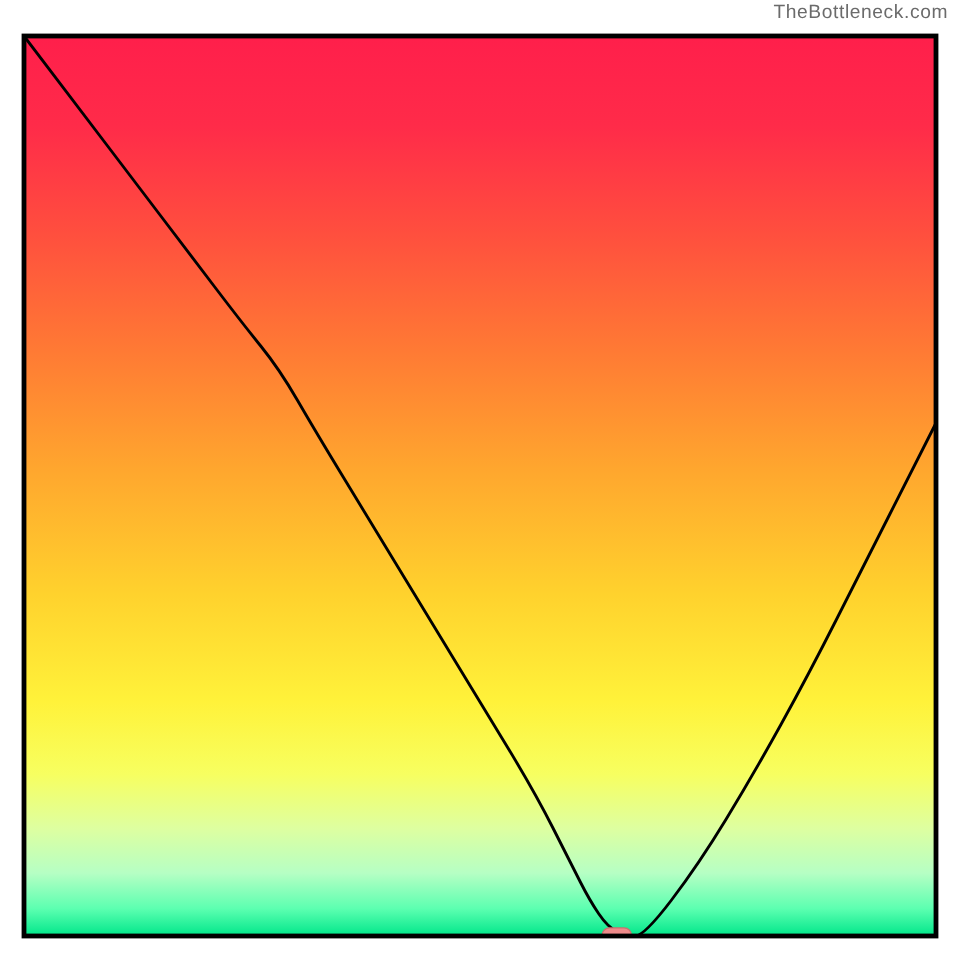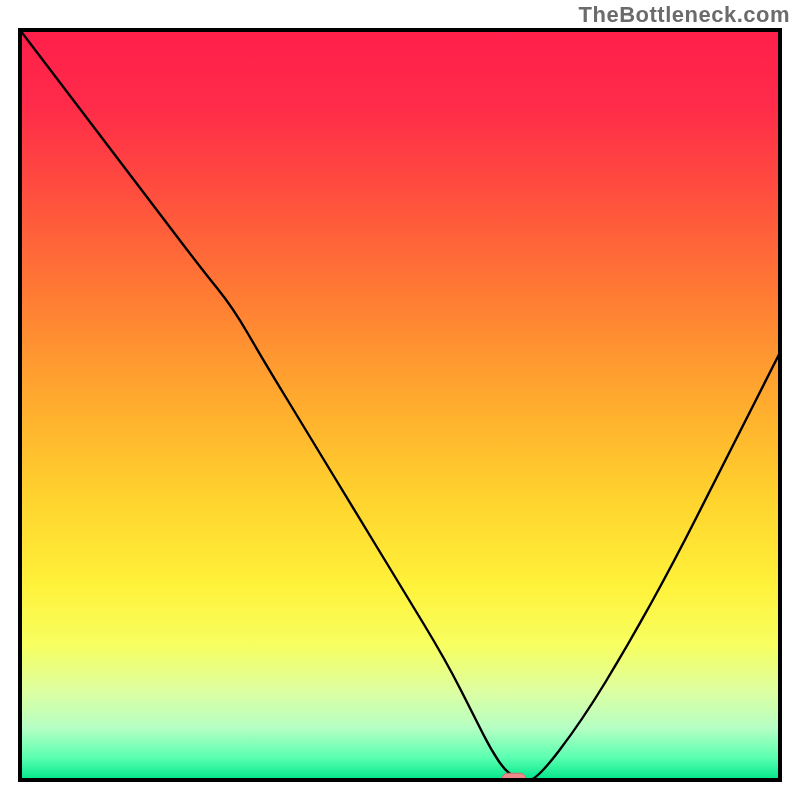--- a/index.html
+++ b/index.html
@@ -19,22 +19,22 @@
     position: absolute;
     left: 0;
     top: 0;
     width: 800px;
     height: 800px;
   }
   .watermark {
     position: absolute;
     top: 2px;
     right: 10px;
-    font-size: 22px;
-    font-weight: 700;
+    font-size: 16px;
+    font-weight: 400;
     color: #6b6b6b;
     letter-spacing: 0.5px;
   }
 </style>
 </head>
 <body>
 
 <div class="stage">
 
   <svg class="chart" viewBox="0 0 800 800">

